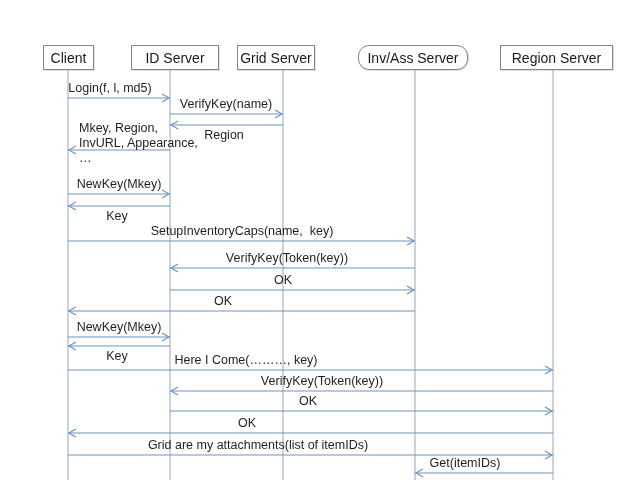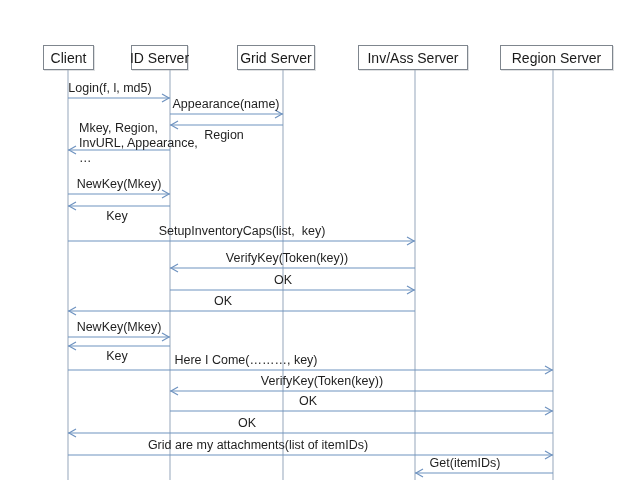--- a/index.html
+++ b/index.html
@@ -63,35 +63,35 @@
       <polyline points="76,401 69,405 76,409" fill="none" stroke="#6f93c0" stroke-width="1.2"></polyline>
       <line x1="68" y1="427" x2="553" y2="427" stroke="#6f93c0" stroke-width="1.2"></line>
       <polyline points="545,423 552,427 545,431" fill="none" stroke="#6f93c0" stroke-width="1.2"></polyline>
       <line x1="553" y1="445" x2="415" y2="445" stroke="#6f93c0" stroke-width="1.2"></line>
       <polyline points="423,441 416,445 423,449" fill="none" stroke="#6f93c0" stroke-width="1.2"></polyline>
       <line x1="415" y1="462" x2="553" y2="462" stroke="#6f93c0" stroke-width="1.2"></line>
       <polyline points="545,458 552,462 545,466" fill="none" stroke="#6f93c0" stroke-width="1.2"></polyline>
     </svg>
   <div>
       <div class="actor-box" style="left: 43px; width: 51px;">Client</div>
-      <div class="actor-box" style="left: 131px; width: 57px;">ID Server</div>
+      <div class="actor-box" style="left: 131px; width: 88px;">ID Server</div>
       <div class="actor-box" style="left: 237px; width: 78px;">Grid Server</div>
-      <div class="actor-box" style="left: 358px; width: 110px;">Inv/Ass Server</div>
+      <div class="actor-box" style="left: 358px; width: 110px; border-radius: 11px;">Inv/Ass Server</div>
       <div class="actor-box" style="left: 500px; width: 113px;">Region Server</div>
     </div>
   <div>
       <div class="msg-label centered" style="left: 110px; top: 53px;">Login(f, l, md5)</div>
-      <div class="msg-label centered" style="left: 226px; top: 69px;">Appearance(name)</div>
+      <div class="msg-label centered" style="left: 226px; top: 69px;">VerifyKey(name)</div>
       <div class="msg-label centered" style="left: 224px; top: 100px;">Region</div>
       <div class="msg-label" style="left: 79px; top: 93px;">Mkey, Region,
 InvURL, Appearance,
 …</div>
       <div class="msg-label centered" style="left: 119px; top: 149px;">NewKey(Mkey)</div>
       <div class="msg-label centered" style="left: 117px; top: 181px;">Key</div>
-      <div class="msg-label centered" style="left: 242px; top: 196px;">SetupInventoryCaps(list,  key)</div>
+      <div class="msg-label centered" style="left: 242px; top: 196px;">SetupInventoryCaps(name,  key)</div>
       <div class="msg-label centered" style="left: 287px; top: 223px;">VerifyKey(Token(key))</div>
       <div class="msg-label centered" style="left: 283px; top: 245px;">OK</div>
       <div class="msg-label centered" style="left: 223px; top: 266px;">OK</div>
       <div class="msg-label centered" style="left: 119px; top: 292px;">NewKey(Mkey)</div>
       <div class="msg-label centered" style="left: 117px; top: 321px;">Key</div>
       <div class="msg-label centered" style="left: 246px; top: 325px;">Here I Come(………, key)</div>
       <div class="msg-label centered" style="left: 322px; top: 346px;">VerifyKey(Token(key))</div>
       <div class="msg-label centered" style="left: 308px; top: 366px;">OK</div>
       <div class="msg-label centered" style="left: 247px; top: 388px;">OK</div>
       <div class="msg-label centered" style="left: 258px; top: 410px;">Grid are my attachments(list of itemIDs)</div>

